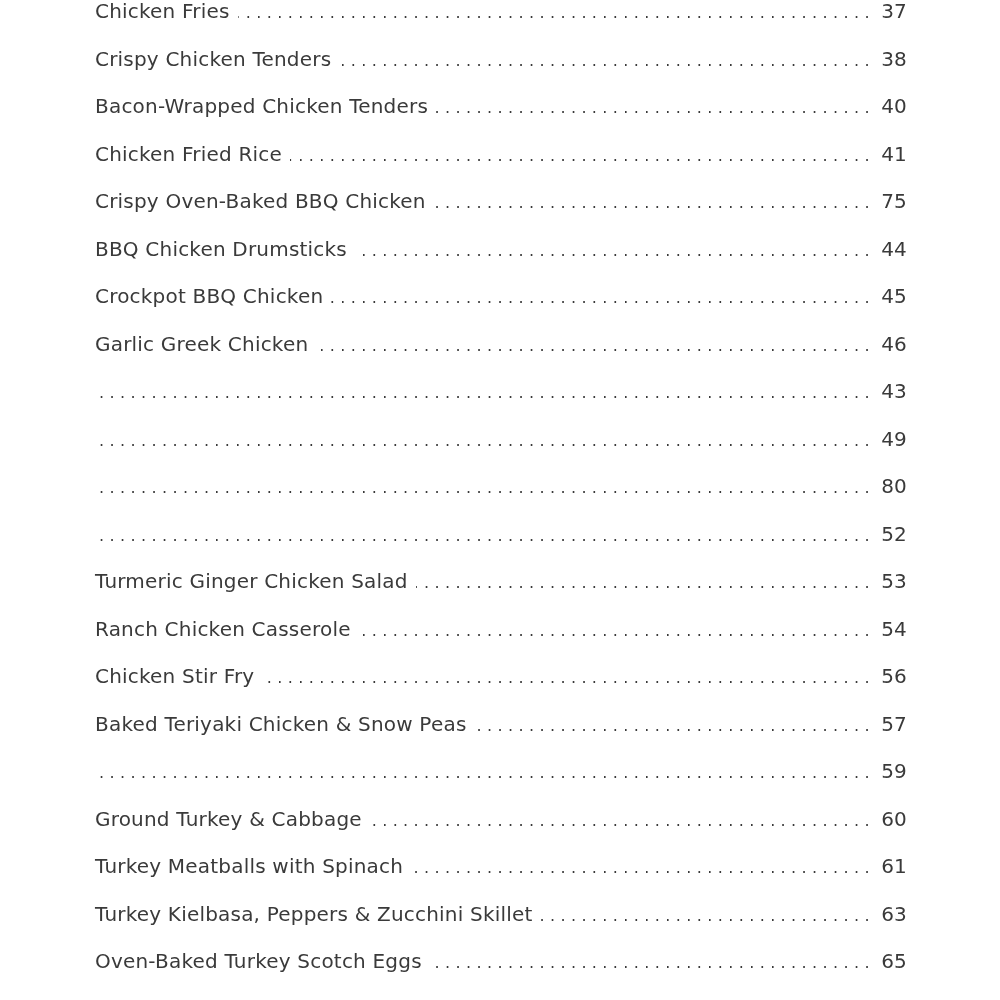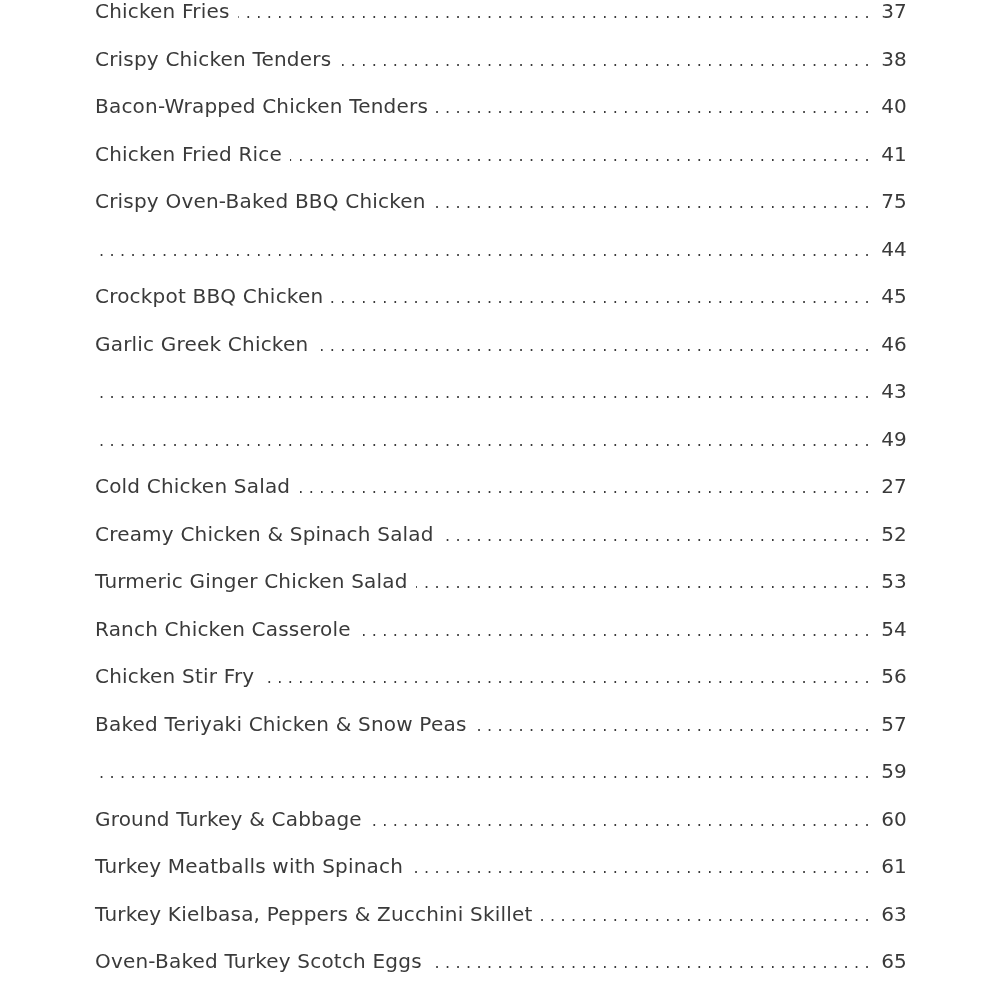--- a/index.html
+++ b/index.html
@@ -40,20 +40,21 @@
       <span class="title">Chicken Fried Rice</span>
       <span class="leader">......................................................................................................</span>
       <span class="page">41</span>
     </div>
   <div class="row">
       <span class="title">Crispy Oven-Baked BBQ Chicken</span>
       <span class="leader">......................................................................................................</span>
       <span class="page">75</span>
     </div>
   <div class="row">
+      <span class="title">BBQ Chicken Drumsticks</span>
       <span class="leader">......................................................................................................</span>
       <span class="page">44</span>
     </div>
   <div class="row">
       <span class="title">Crockpot BBQ Chicken</span>
       <span class="leader">......................................................................................................</span>
       <span class="page">45</span>
     </div>
   <div class="row">
       <span class="title">Garlic Greek Chicken</span>
@@ -62,26 +63,24 @@
     </div>
   <div class="row">
       <span class="leader">......................................................................................................</span>
       <span class="page">43</span>
     </div>
   <div class="row">
       <span class="leader">......................................................................................................</span>
       <span class="page">49</span>
     </div>
   <div class="row">
-      <span class="title">Cold Chicken Salad</span>
       <span class="leader">......................................................................................................</span>
-      <span class="page">27</span>
+      <span class="page">80</span>
     </div>
   <div class="row">
-      <span class="title">Creamy Chicken &amp; Spinach Salad</span>
       <span class="leader">......................................................................................................</span>
       <span class="page">52</span>
     </div>
   <div class="row">
       <span class="title">Turmeric Ginger Chicken Salad</span>
       <span class="leader">......................................................................................................</span>
       <span class="page">53</span>
     </div>
   <div class="row">
       <span class="title">Ranch Chicken Casserole</span>

